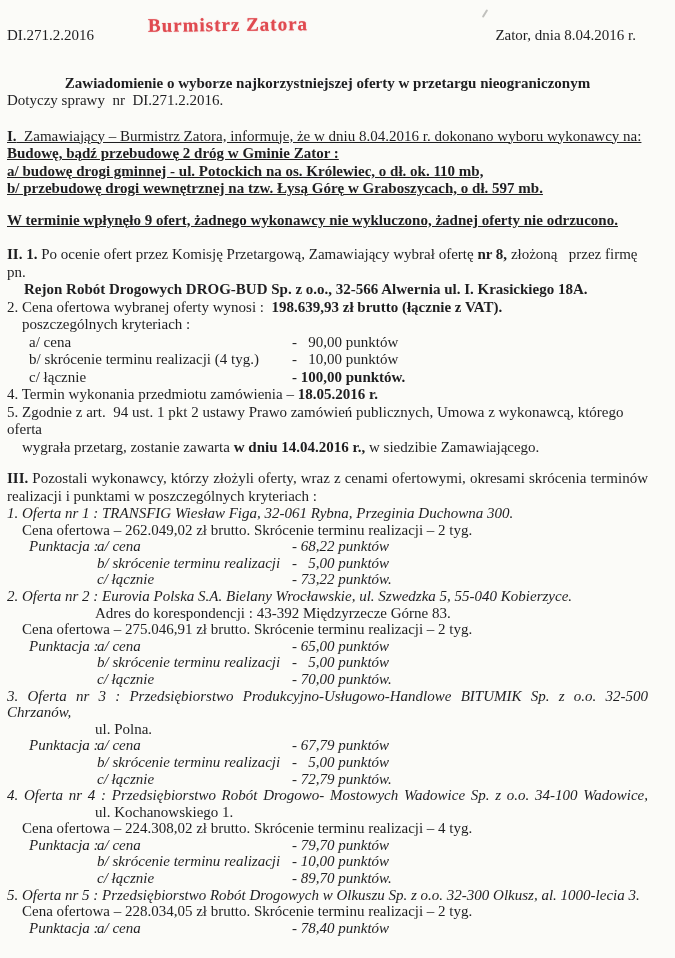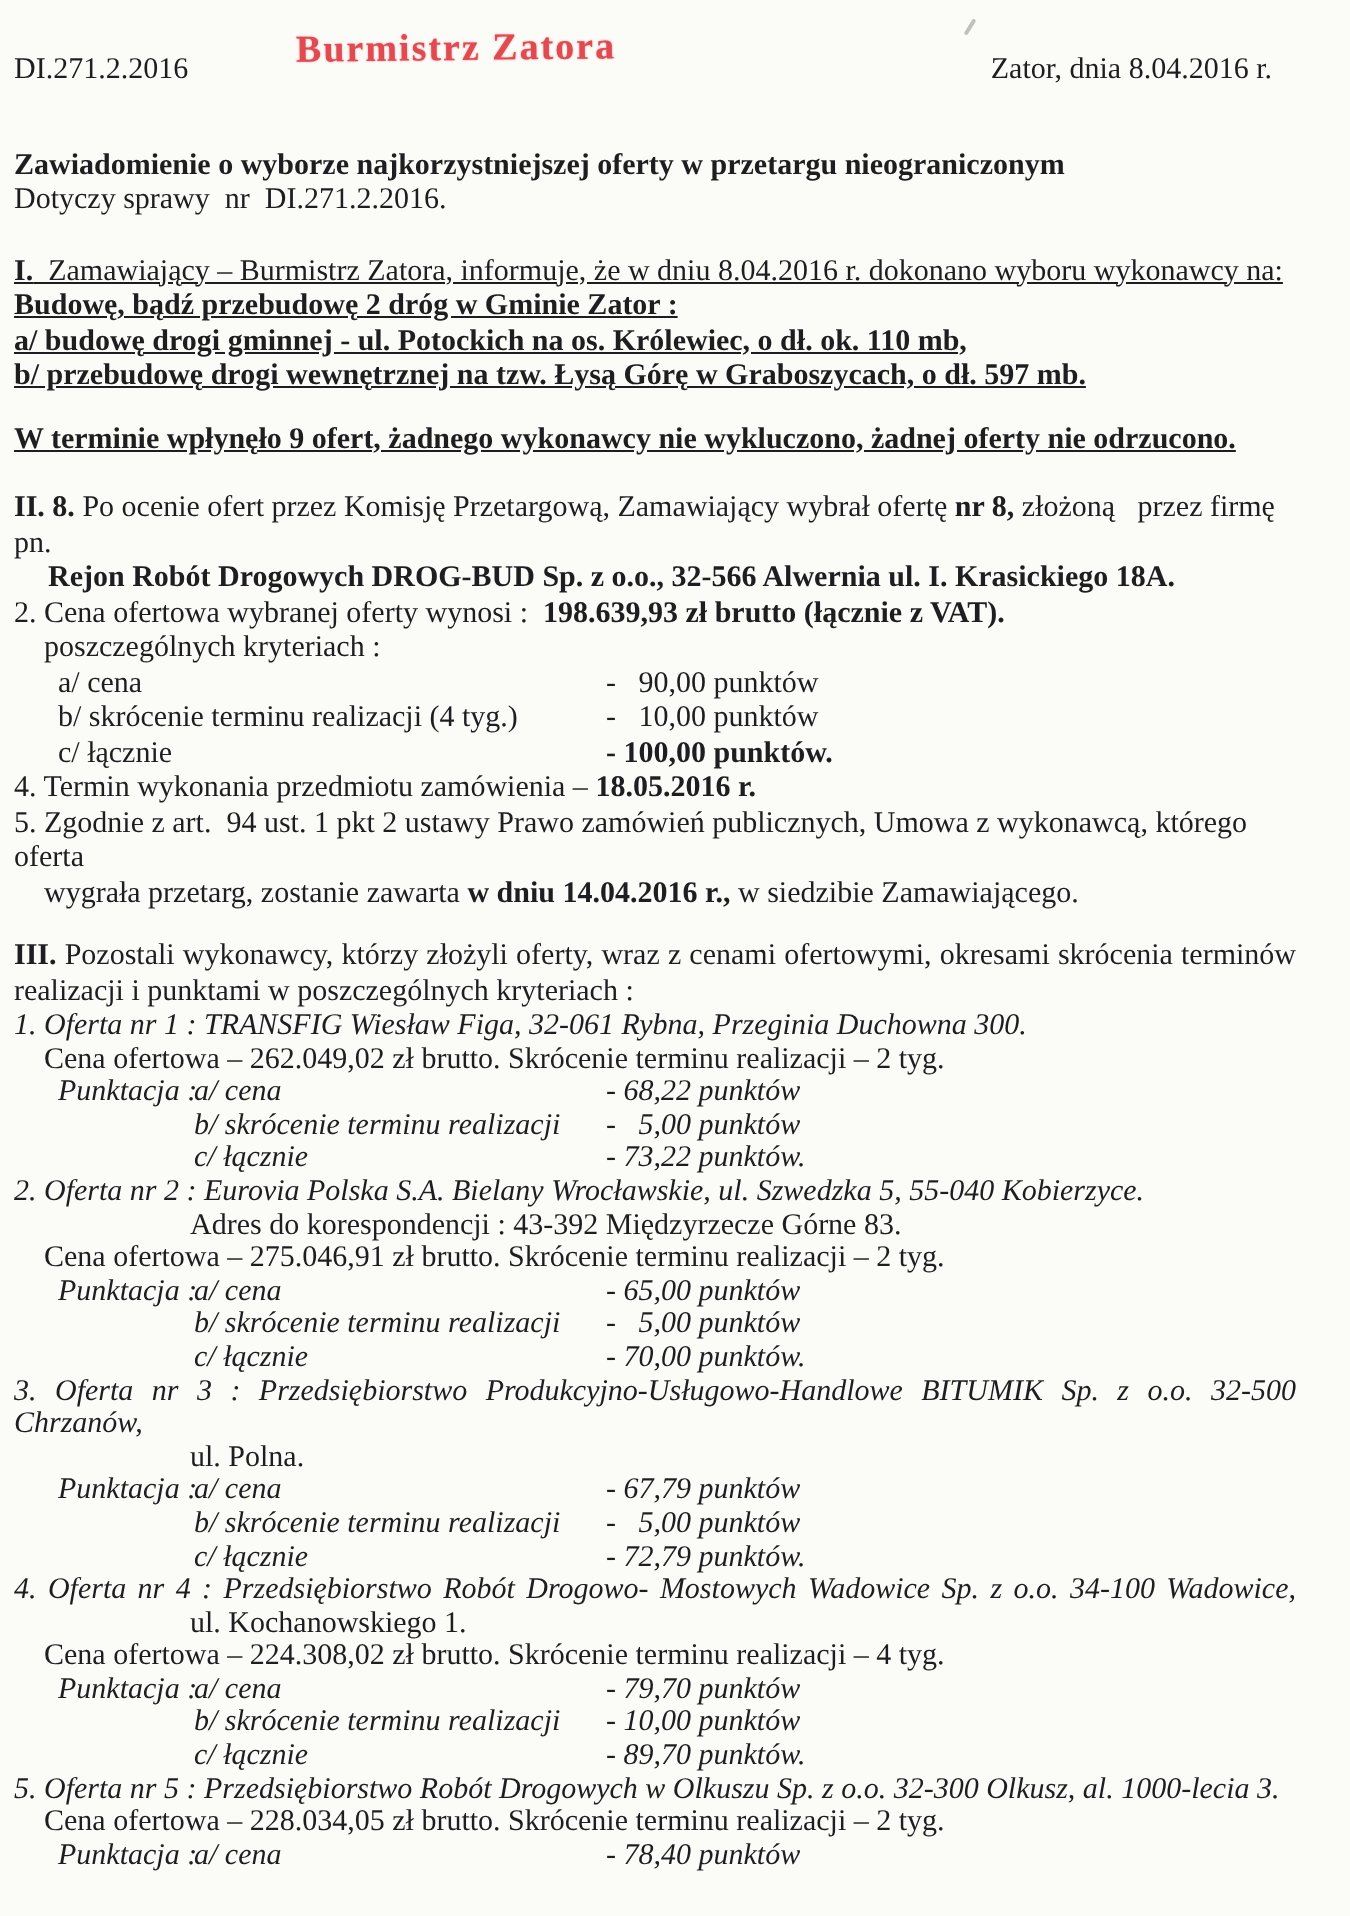--- a/index.html
+++ b/index.html
@@ -11,21 +11,21 @@
     color: #1e1e20;
     font-family: "Liberation Serif", "DejaVu Serif", serif;
     font-size: 15px;
     line-height: 17.5px;
     box-sizing: border-box;
     padding: 27px 27px 0 7px;
     overflow: hidden;
   }
   .line { white-space: pre-wrap; }
   .b { font-weight: bold; }
-  .center { }
+  .center { text-align: center; }
   .justify-line { text-align: justify; text-align-last: justify; white-space: normal; }
   .ind22 { padding-left: 15px; }
   .ind24 { padding-left: 17px; }
   .ind95 { padding-left: 88px; }
 
   .header-row { display: flex; justify-content: space-between; align-items: baseline; text-align: center; }
   .place-date { margin-right: 12px; }
 
   .stamp {
     position: absolute; left: 148px; top: 16px;
@@ -46,21 +46,21 @@
   .sec1 { margin-top: 18px; text-decoration: underline; }
   .summary-line { margin-top: 14px; }
   .sec2 { margin-top: 17px; }
   .sec3 { margin-top: 14px; }
 
   
   .crit-row { position: relative; height: 17.5px; }
   .crit-row .lbl1 { position: absolute; left: 22px; white-space: pre; }
   .crit-row .pref { position: absolute; left: 22px; white-space: pre; }
   .crit-row .lbl2 { position: absolute; left: 90px; white-space: pre; }
-  .crit-row .val  { position: absolute; left: 296px; white-space: pre; }
+  .crit-row .val  { position: absolute; left: 285px; white-space: pre; }
 
   
   .offers { line-height: 16.6px; }
   .offers .crit-row { height: 16.6px; font-style: italic; }
 
   .offer-title { white-space: pre-wrap; font-style: italic; }
 </style>
 </head>
 <body>
 
@@ -79,21 +79,21 @@
 
   <div class="sec1">
     <div class="line"><span class="b">I.</span><span>  Zamawiający – Burmistrz Zatora, informuje, że w dniu 8.04.2016 r. dokonano wyboru wykonawcy na:</span></div>
     <div class="line b">Budowę, bądź przebudowę 2 dróg w Gminie Zator :</div>
     <div class="line b">a/ budowę drogi gminnej - ul. Potockich na os. Królewiec, o dł. ok. 110 mb,</div>
     <div class="line b">b/ przebudowę drogi wewnętrznej na tzw. Łysą Górę w Graboszycach, o dł. 597 mb.</div>
     <div class="line b summary-line">W terminie wpłynęło 9 ofert, żadnego wykonawcy nie wykluczono, żadnej oferty nie odrzucono.</div>
   </div>
 
   <div class="sec2">
-    <div class="line"><span class="b">II. 8.</span><span> Po ocenie ofert przez Komisję Przetargową, Zamawiający wybrał ofertę </span><span class="b">nr 8,</span><span> złożoną   przez firmę pn.</span></div>
+    <div class="line"><span class="b">II. 1.</span><span> Po ocenie ofert przez Komisję Przetargową, Zamawiający wybrał ofertę </span><span class="b">nr 8,</span><span> złożoną   przez firmę pn.</span></div>
     <div class="line b ind24">Rejon Robót Drogowych DROG-BUD Sp. z o.o., 32-566 Alwernia ul. I. Krasickiego 18A.</div>
     <div class="line"><span>2. Cena ofertowa wybranej oferty wynosi :  </span><span class="b">198.639,93 zł brutto (łącznie z VAT).</span></div>
     <div class="line ind22">poszczególnych kryteriach :</div>
 
     <div class="crit-row">
       <span class="lbl1">a/ cena</span>
       <span class="val">-   90,00 punktów</span>
     </div>
     <div class="crit-row">
       <span class="lbl1">b/ skrócenie terminu realizacji (4 tyg.)</span>

